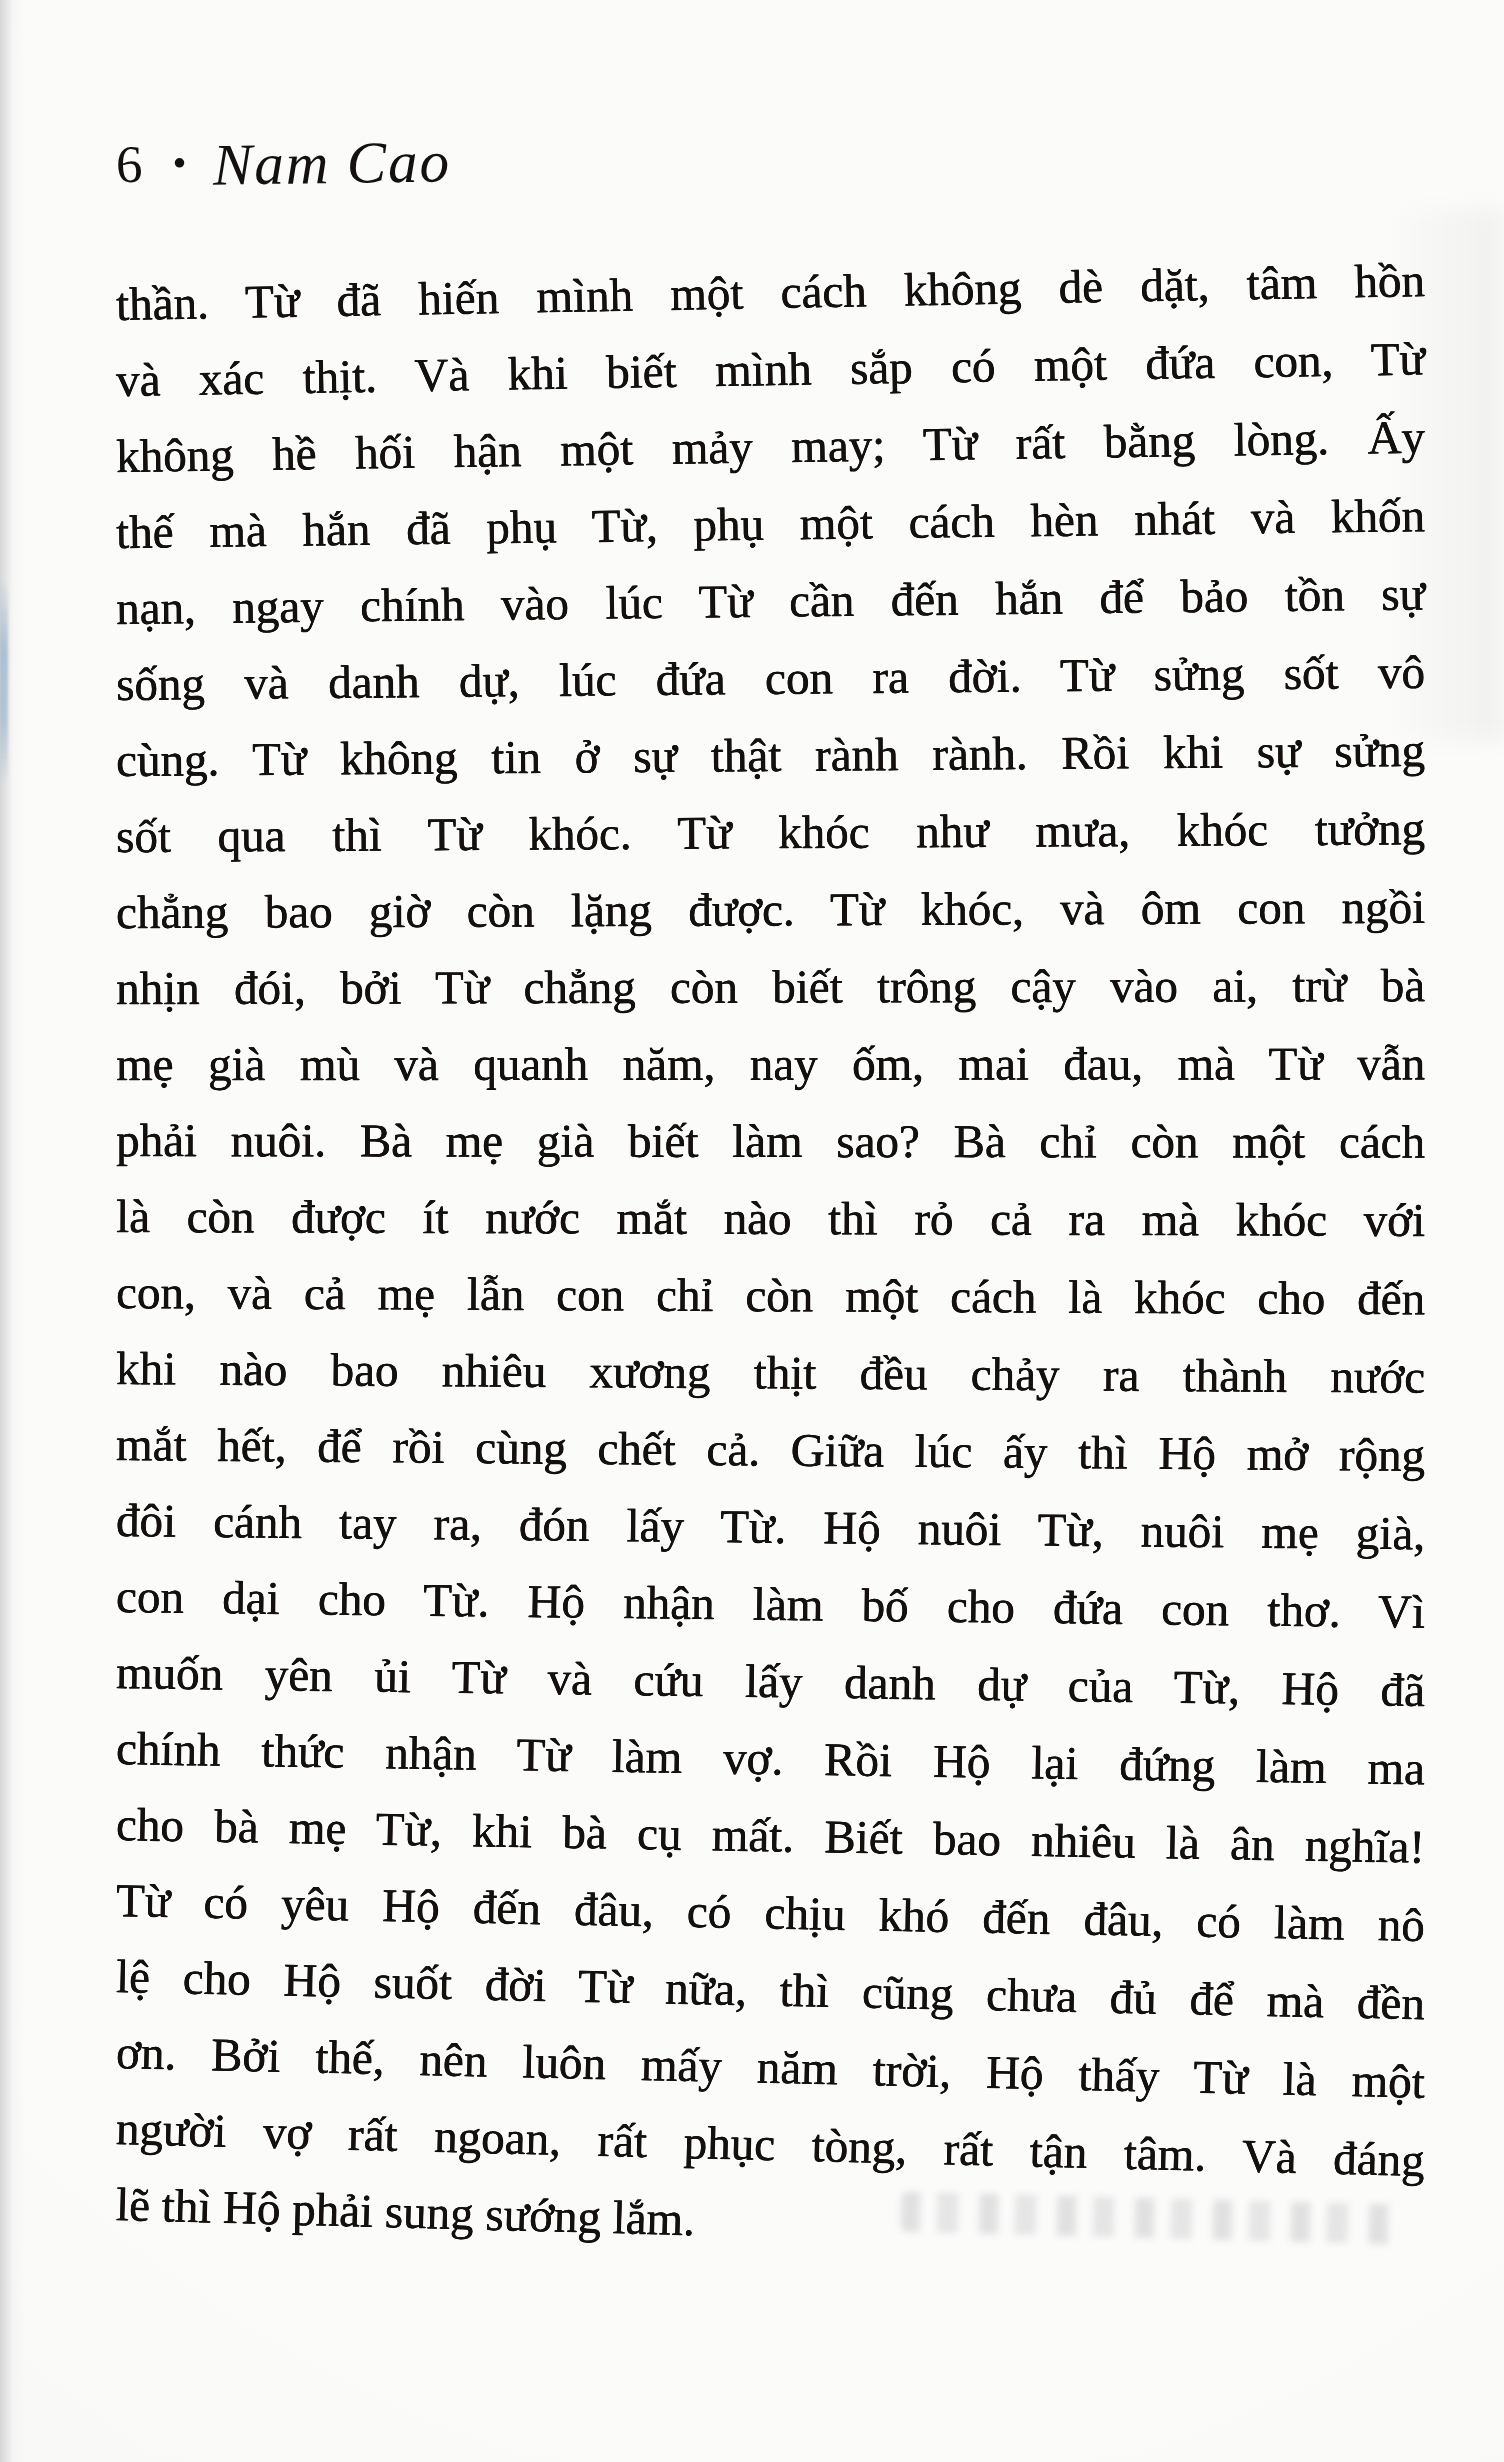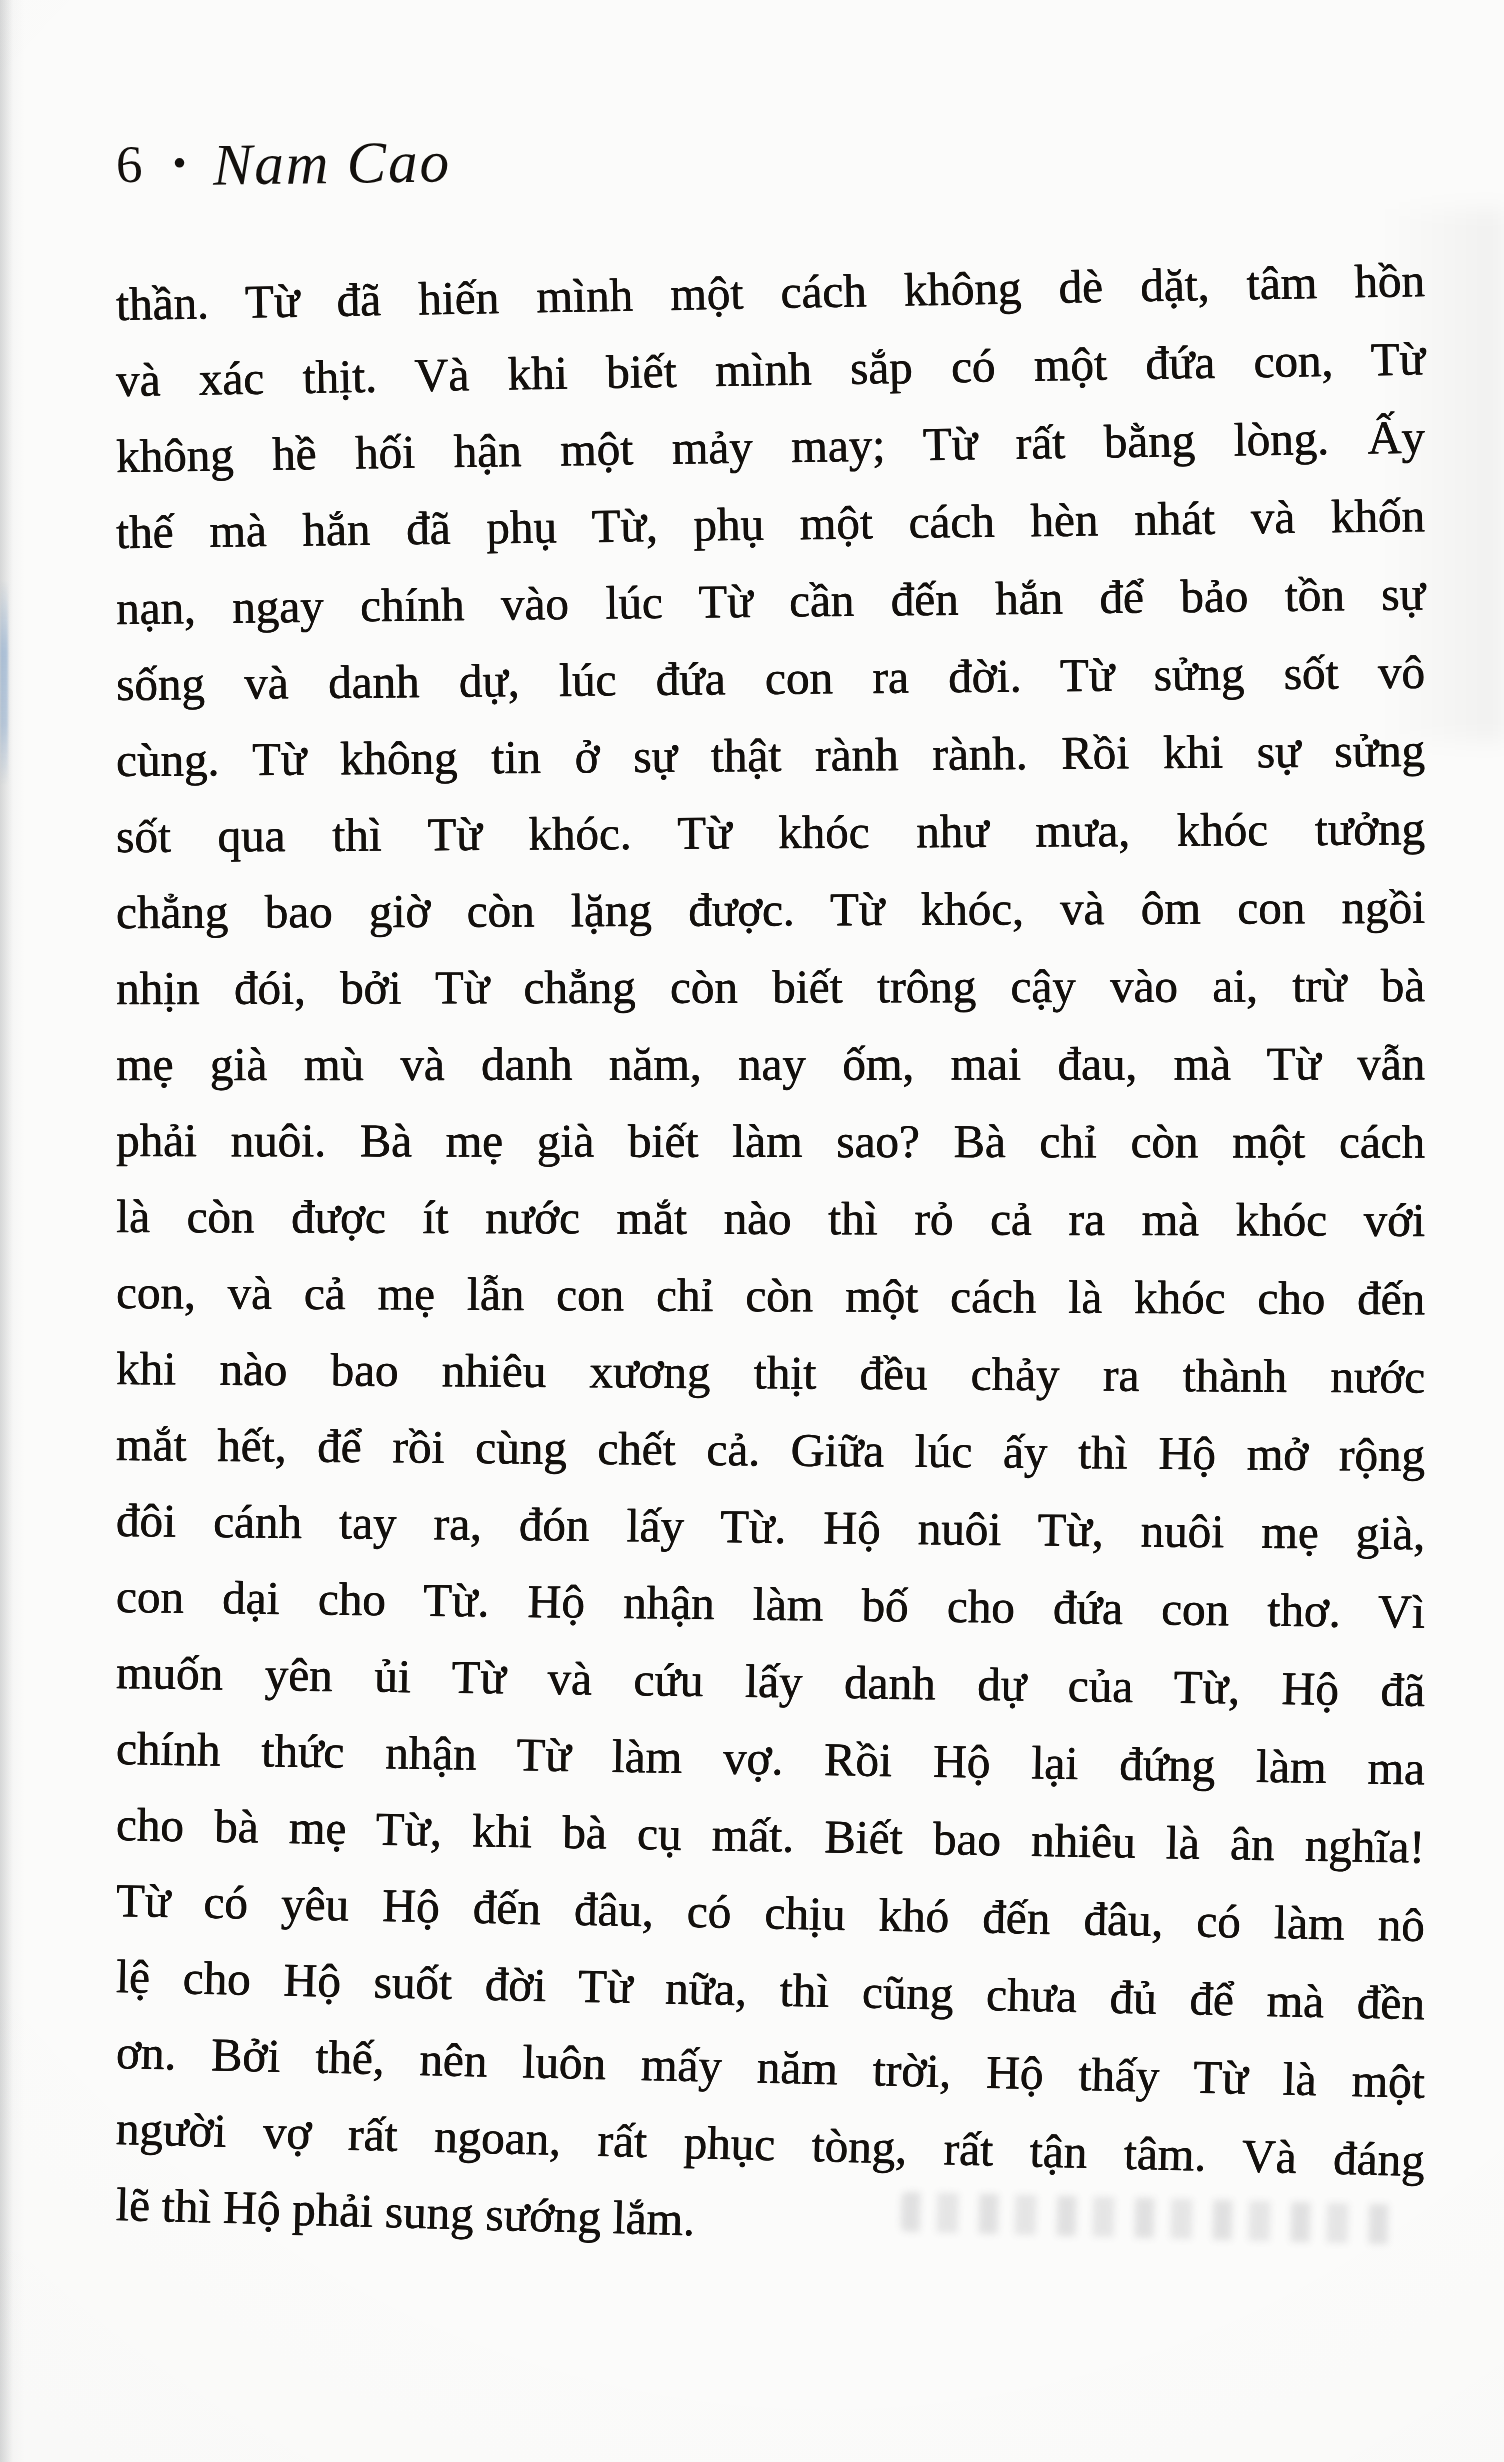--- a/index.html
+++ b/index.html
@@ -91,21 +91,21 @@
       <div class="text-line" style="transform: rotate(-1.05deg);">thần. Từ đã hiến mình một cách không dè dặt, tâm hồn</div>
       <div class="text-line" style="transform: rotate(-0.95deg);">và xác thịt. Và khi biết mình sắp có một đứa con, Từ</div>
       <div class="text-line" style="transform: rotate(-0.85deg);">không hề hối hận một mảy may; Từ rất bằng lòng. Ấy</div>
       <div class="text-line" style="transform: rotate(-0.74deg);">thế mà hắn đã phụ Từ, phụ một cách hèn nhát và khốn</div>
       <div class="text-line" style="transform: rotate(-0.64deg);">nạn, ngay chính vào lúc Từ cần đến hắn để bảo tồn sự</div>
       <div class="text-line" style="transform: rotate(-0.54deg);">sống và danh dự, lúc đứa con ra đời. Từ sửng sốt vô</div>
       <div class="text-line" style="transform: rotate(-0.44deg);">cùng. Từ không tin ở sự thật rành rành. Rồi khi sự sửng</div>
       <div class="text-line" style="transform: rotate(-0.34deg);">sốt qua thì Từ khóc. Từ khóc như mưa, khóc tưởng</div>
       <div class="text-line" style="transform: rotate(-0.23deg);">chẳng bao giờ còn lặng được. Từ khóc, và ôm con ngồi</div>
       <div class="text-line" style="transform: rotate(-0.13deg);">nhịn đói, bởi Từ chẳng còn biết trông cậy vào ai, trừ bà</div>
-      <div class="text-line" style="transform: rotate(-0.03deg);">mẹ già mù và danh năm, nay ốm, mai đau, mà Từ vẫn</div>
+      <div class="text-line" style="transform: rotate(-0.03deg);">mẹ già mù và quanh năm, nay ốm, mai đau, mà Từ vẫn</div>
       <div class="text-line" style="transform: rotate(0.07deg);">phải nuôi. Bà mẹ già biết làm sao? Bà chỉ còn một cách</div>
       <div class="text-line" style="transform: rotate(0.17deg);">là còn được ít nước mắt nào thì rỏ cả ra mà khóc với</div>
       <div class="text-line" style="transform: rotate(0.28deg);">con, và cả mẹ lẫn con chỉ còn một cách là khóc cho đến</div>
       <div class="text-line" style="transform: rotate(0.38deg);">khi nào bao nhiêu xương thịt đều chảy ra thành nước</div>
       <div class="text-line" style="transform: rotate(0.48deg);">mắt hết, để rồi cùng chết cả. Giữa lúc ấy thì Hộ mở rộng</div>
       <div class="text-line" style="transform: rotate(0.58deg);">đôi cánh tay ra, đón lấy Từ. Hộ nuôi Từ, nuôi mẹ già,</div>
       <div class="text-line" style="transform: rotate(0.68deg);">con dại cho Từ. Hộ nhận làm bố cho đứa con thơ. Vì</div>
       <div class="text-line" style="transform: rotate(0.79deg);">muốn yên ủi Từ và cứu lấy danh dự của Từ, Hộ đã</div>
       <div class="text-line" style="transform: rotate(0.89deg);">chính thức nhận Từ làm vợ. Rồi Hộ lại đứng làm ma</div>
       <div class="text-line" style="transform: rotate(0.99deg);">cho bà mẹ Từ, khi bà cụ mất. Biết bao nhiêu là ân nghĩa!</div>

